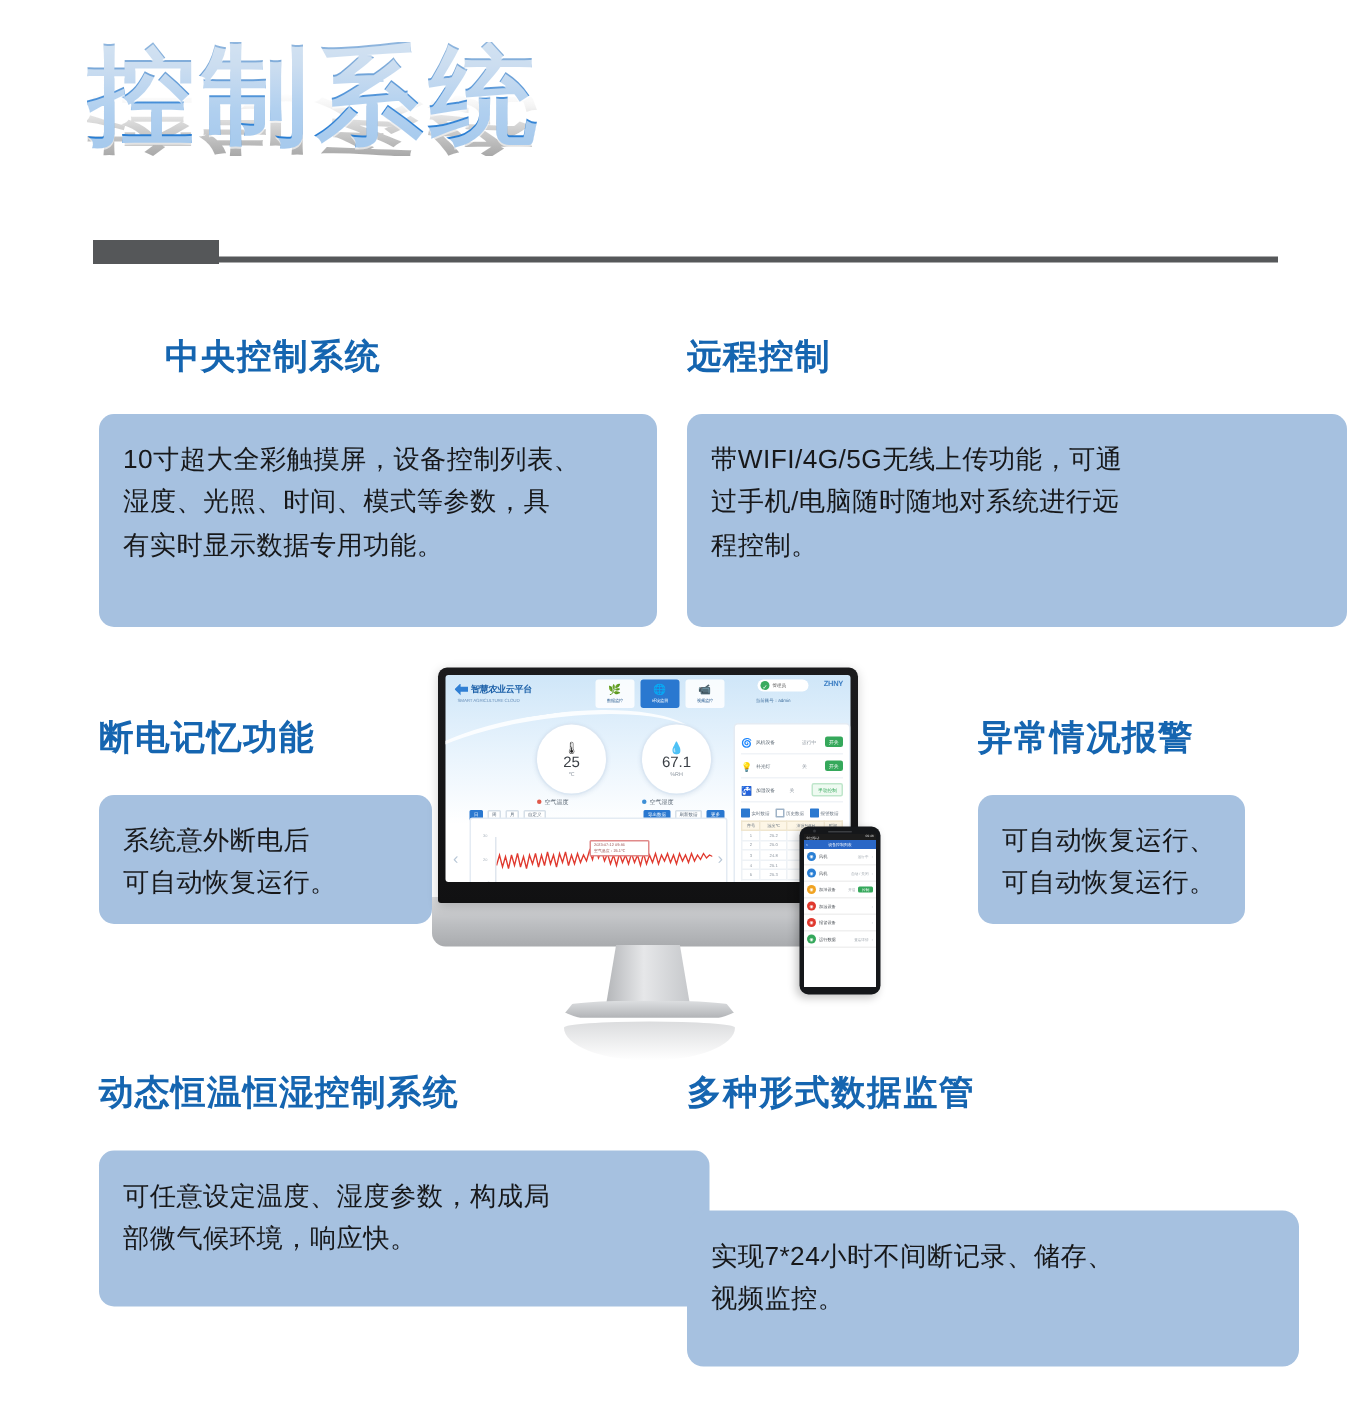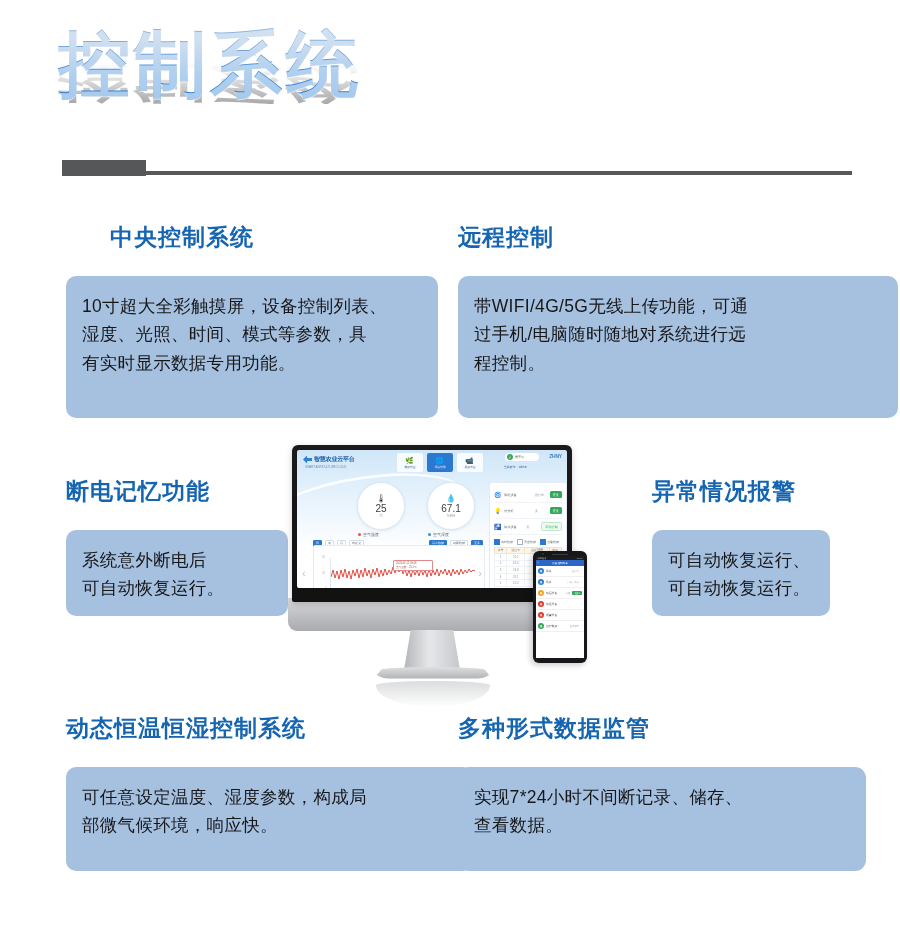--- a/index.html
+++ b/index.html
@@ -108,21 +108,21 @@
   #box-power      { left: 66px;  top: 530px; width: 222px; height: 86px; }
   #head-alarm     { left: 652px; top: 476px; }
   #box-alarm      { left: 652px; top: 530px; width: 178px; height: 86px; }
   #box-alarm .line, #head-alarm { text-align: left; }
   #box-alarm { text-align: right; }
 
   
   #head-dynamic   { left: 66px;  top: 713px; }
   #box-dynamic    { left: 66px;  top: 767px; width: 407px; height: 104px; }
   #head-monitor   { left: 458px; top: 713px; }
-  #box-monitor    { left: 458px; top: 767px; width: 408px; height: 104px; border-radius: 11px; }
+  #box-monitor    { left: 458px; top: 807px; width: 408px; height: 104px; border-radius: 11px; }
 
   
   #device-mockup {
     position: absolute;
     left: 288px; top: 445px;
     width: 330px; height: 265px;
   }
 
   
   #monitor-frame {
@@ -464,21 +464,21 @@
 
 <div class="feature-head" id="head-dynamic">动态恒温恒湿控制系统</div>
 <div class="feature-box" id="box-dynamic">
   <span class="line">可任意设定温度、湿度参数，构成局</span>
   <span class="line">部微气候环境，响应快。</span>
 </div>
 
 <div class="feature-head" id="head-monitor">多种形式数据监管</div>
 <div class="feature-box" id="box-monitor">
   <span class="line">实现7*24小时不间断记录、储存、</span>
-  <span class="line">查看数据。</span>
+  <span class="line">视频监控。</span>
 </div>
 
 <div id="device-mockup">
 
   <div id="monitor-chin"></div>
   <div id="monitor-neck"></div>
   <div id="monitor-base"></div>
   <div id="monitor-shadow"></div>
 
   <div id="monitor-frame">

